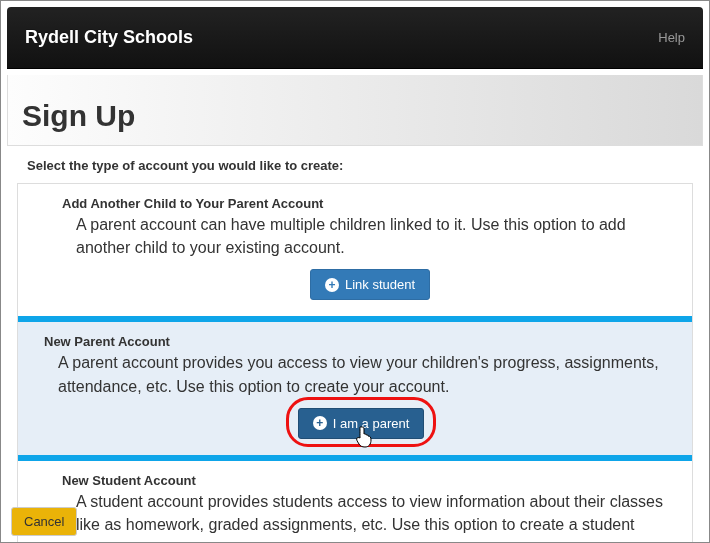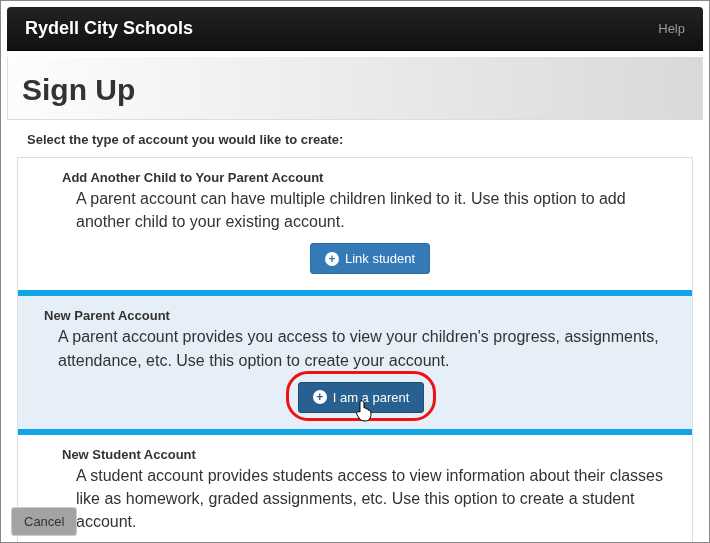--- a/index.html
+++ b/index.html
@@ -12,21 +12,21 @@
     width: 710px;
     height: 543px;
     border: 1px solid #888;
     overflow: hidden;
     position: relative;
   }
   .navbar {
     background: #1b1b1b;
     background: linear-gradient(to bottom, #222 0%, #111 100%);
     border-bottom: 1px solid #000;
-    height: 44px;
+    height: 62px;
     display: flex;
     align-items: center;
     justify-content: space-between;
     padding: 0 18px;
     margin: 6px 6px 0 6px;
     border-radius: 4px 4px 0 0;
   }
   .navbar-brand {
     color: #fff;
     font-size: 18px;
@@ -34,21 +34,21 @@
     text-shadow: 0 -1px 0 rgba(0,0,0,.25);
   }
   .navbar-help {
     color: #999;
     font-size: 13px;
     cursor: pointer;
     margin-left: 36px;
   }
   .page-header {
     margin: 6px 6px 0 6px;
-    padding: 16px 14px 12px 14px;
+    padding: 24px 14px 12px 14px;
     background: linear-gradient(to right, #fdfdfd 0%, #d9d9d9 100%);
     border: 1px solid #ddd;
     border-top: none;
   }
   .page-header h1 {
     margin: 0;
     font-size: 30px;
     font-weight: bold;
     color: #333;
   }
@@ -115,21 +115,21 @@
     font-size: 12px;
     line-height: 1;
   }
   .plus-icon.hovered { color: #286090; }
   .footer {
     position: absolute;
     bottom: 6px;
     left: 10px;
   }
   .btn-cancel {
-    background: #a3a3a3;
+    background: #eab308;
     color: #333;
     border: 1px solid #ccc;
     border-radius: 3px;
     padding: 6px 12px;
     font-size: 13px;
     cursor: pointer;
   }
   .highlight-ring {
     position: absolute;
     border: 3px solid #e11;

